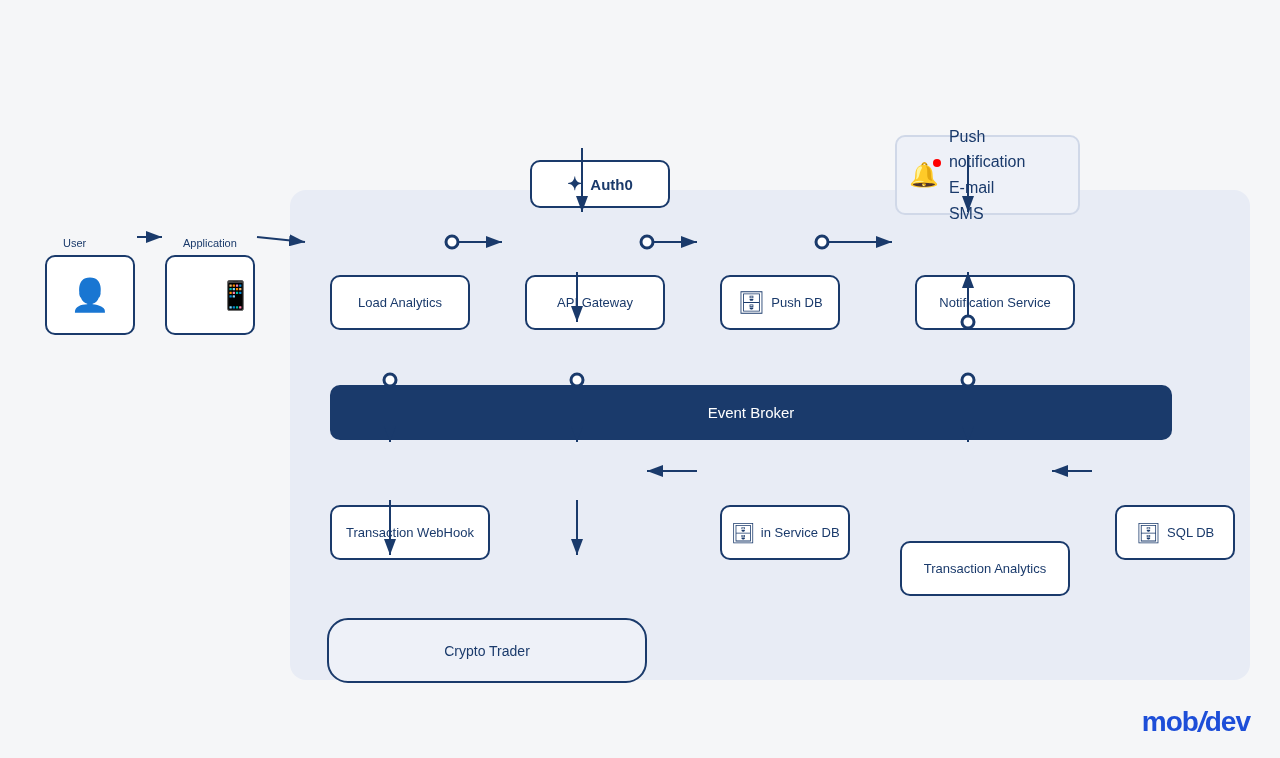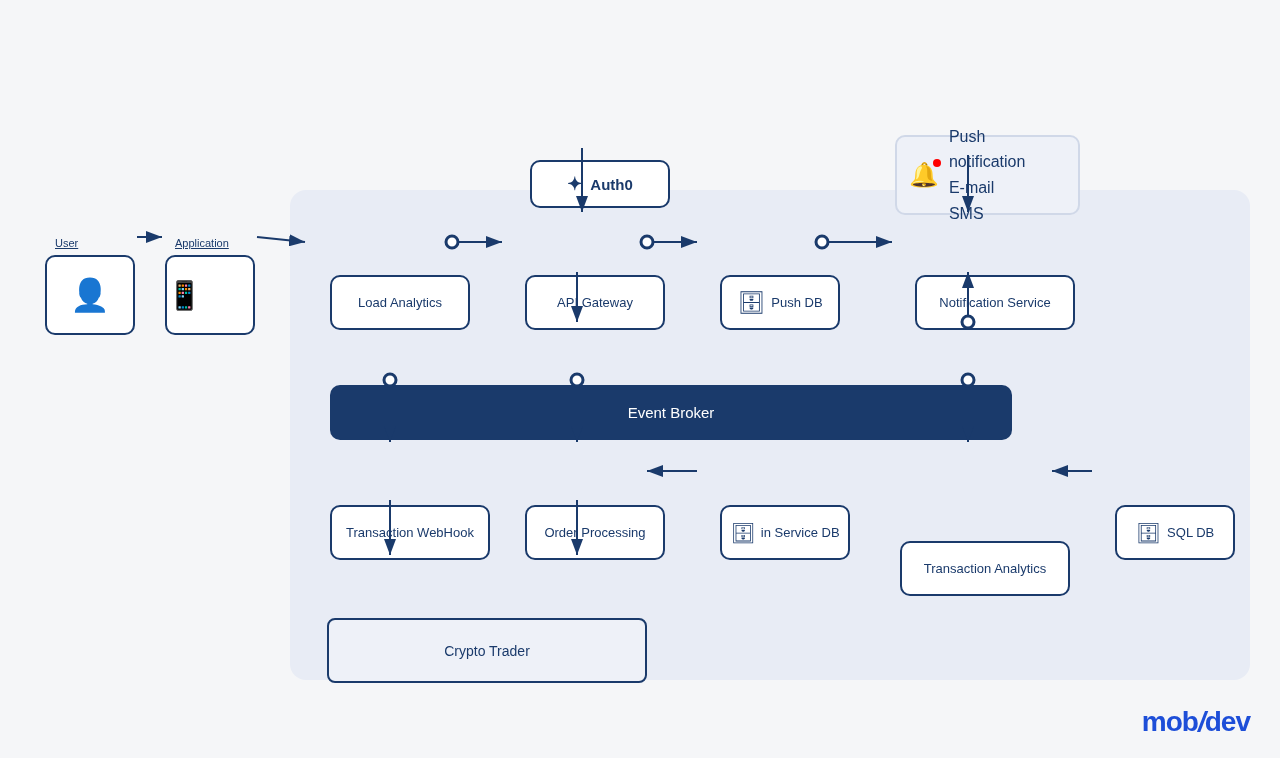--- a/index.html
+++ b/index.html
@@ -46,22 +46,21 @@
       color: #1a3a6b;
       font-weight: 500;
     }
 
     .node-label {
       position: absolute;
       font-size: 11px;
       color: #1a3a6b;
       font-weight: 500;
       top: -20px;
-      left: 8px;
-      text-decoration: underline;
+      left: 16px;
     }
 
     
     .user-node {
       position: absolute;
       top: 195px;
       left: 25px;
       width: 90px;
       height: 80px;
       border: 2px solid #1a3a6b;
@@ -77,21 +76,21 @@
       position: absolute;
       top: 195px;
       left: 145px;
       width: 90px;
       height: 80px;
       border: 2px solid #1a3a6b;
       border-radius: 10px;
       background: white;
       display: flex;
       align-items: center;
-      justify-content: flex-start;
+      justify-content: flex-end;
     }
 
     
     .load-balancer-node {
       position: absolute;
       top: 215px;
       left: 310px;
       width: 140px;
       height: 55px;
     }
@@ -121,21 +120,21 @@
       left: 895px;
       width: 160px;
       height: 55px;
     }
 
     
     .event-broker-node {
       position: absolute;
       top: 325px;
       left: 310px;
-      width: 682px;
+      width: 842px;
       height: 55px;
       background: #1a3a6b;
       color: white;
       border-radius: 10px;
       border: none;
       display: flex;
       align-items: center;
       justify-content: center;
       font-size: 15px;
       font-weight: 500;
@@ -229,21 +228,21 @@
     }
 
     
     .crypto-node {
       position: absolute;
       top: 558px;
       left: 307px;
       width: 320px;
       height: 65px;
       border: 2px solid #1a3a6b;
-      border-radius: 8px;
+      border-radius: 21px;
       background: #eef1f8;
       display: flex;
       align-items: center;
       justify-content: center;
       font-size: 14px;
       color: #1a3a6b;
       font-weight: 400;
     }
 
     
@@ -335,23 +334,20 @@
   </div>
 
   <div class="event-broker-node">
     <span>Event Broker</span>
   </div>
 
   <div class="node webhook-node">
     <span>Transaction WebHook</span>
   </div>
 
-  <div class="node order-node">
-    <span>Order Processing</span>
-  </div>
 
   <div class="node memory-db-node" style="flex-direction:row; gap:5px;">
     <span style="font-size:20px;">🗄</span>
     <span>in Service DB</span>
   </div>
 
   <div class="node analytics-node">
     <span>Transaction Analytics</span>
   </div>
 

